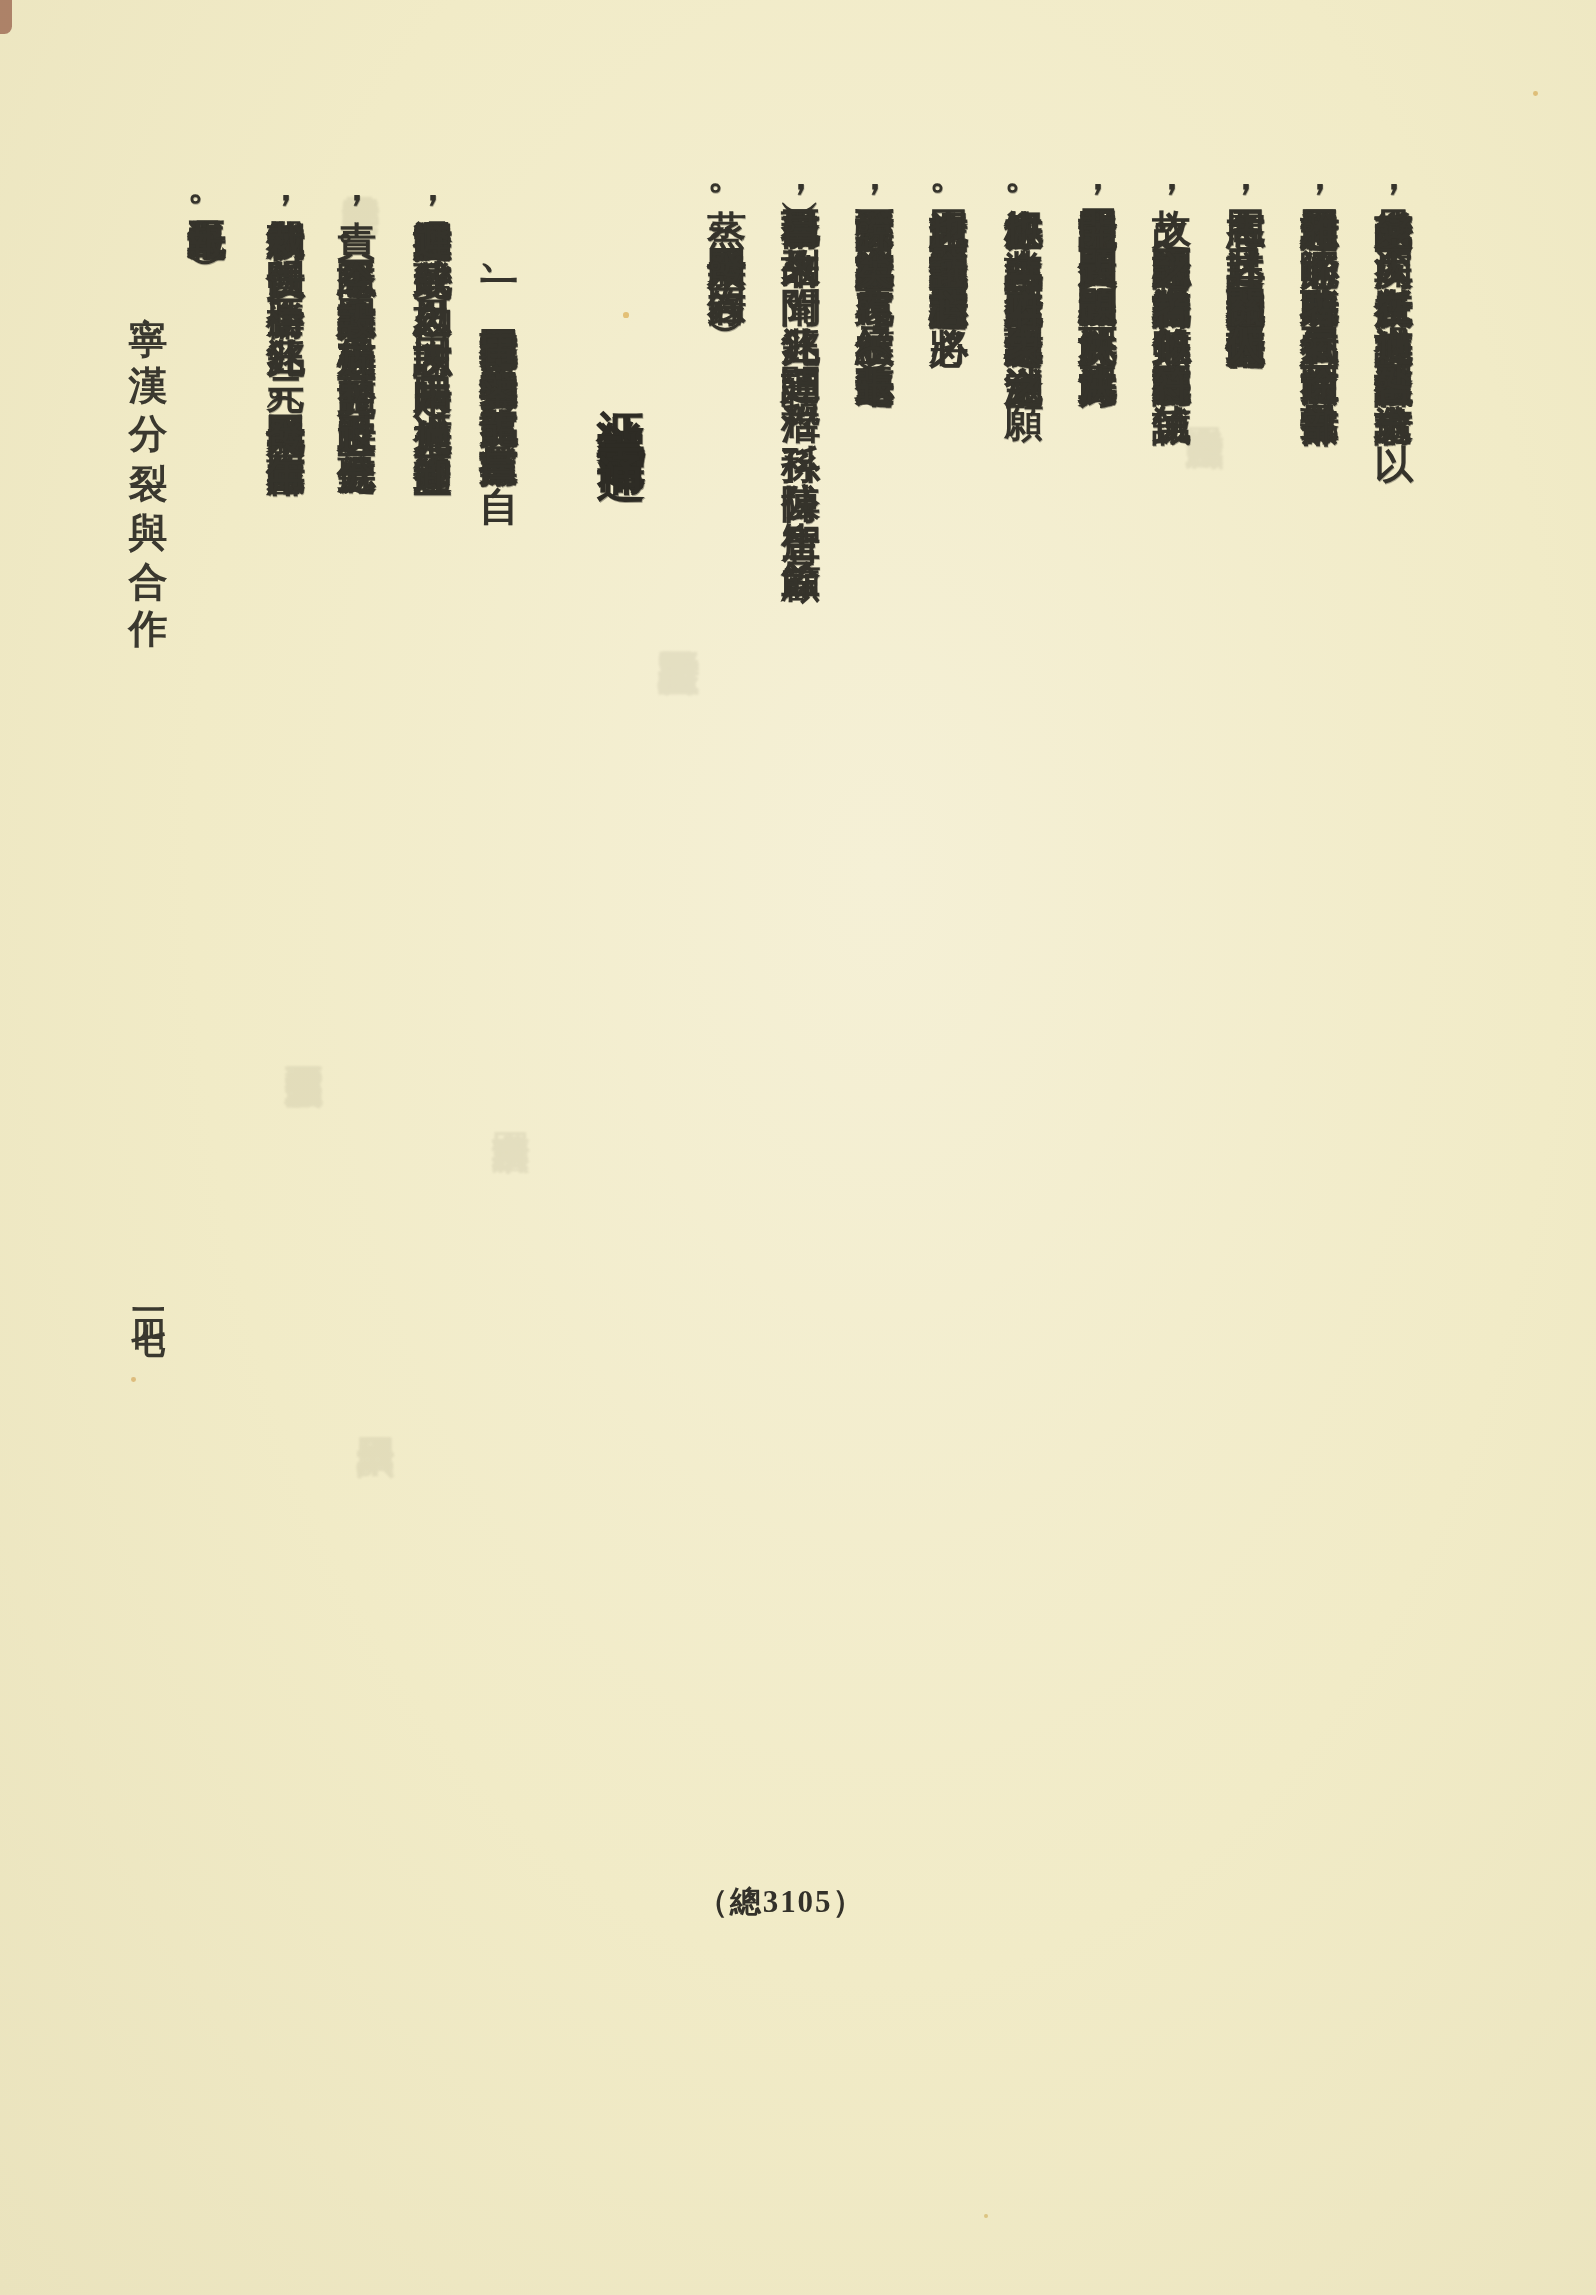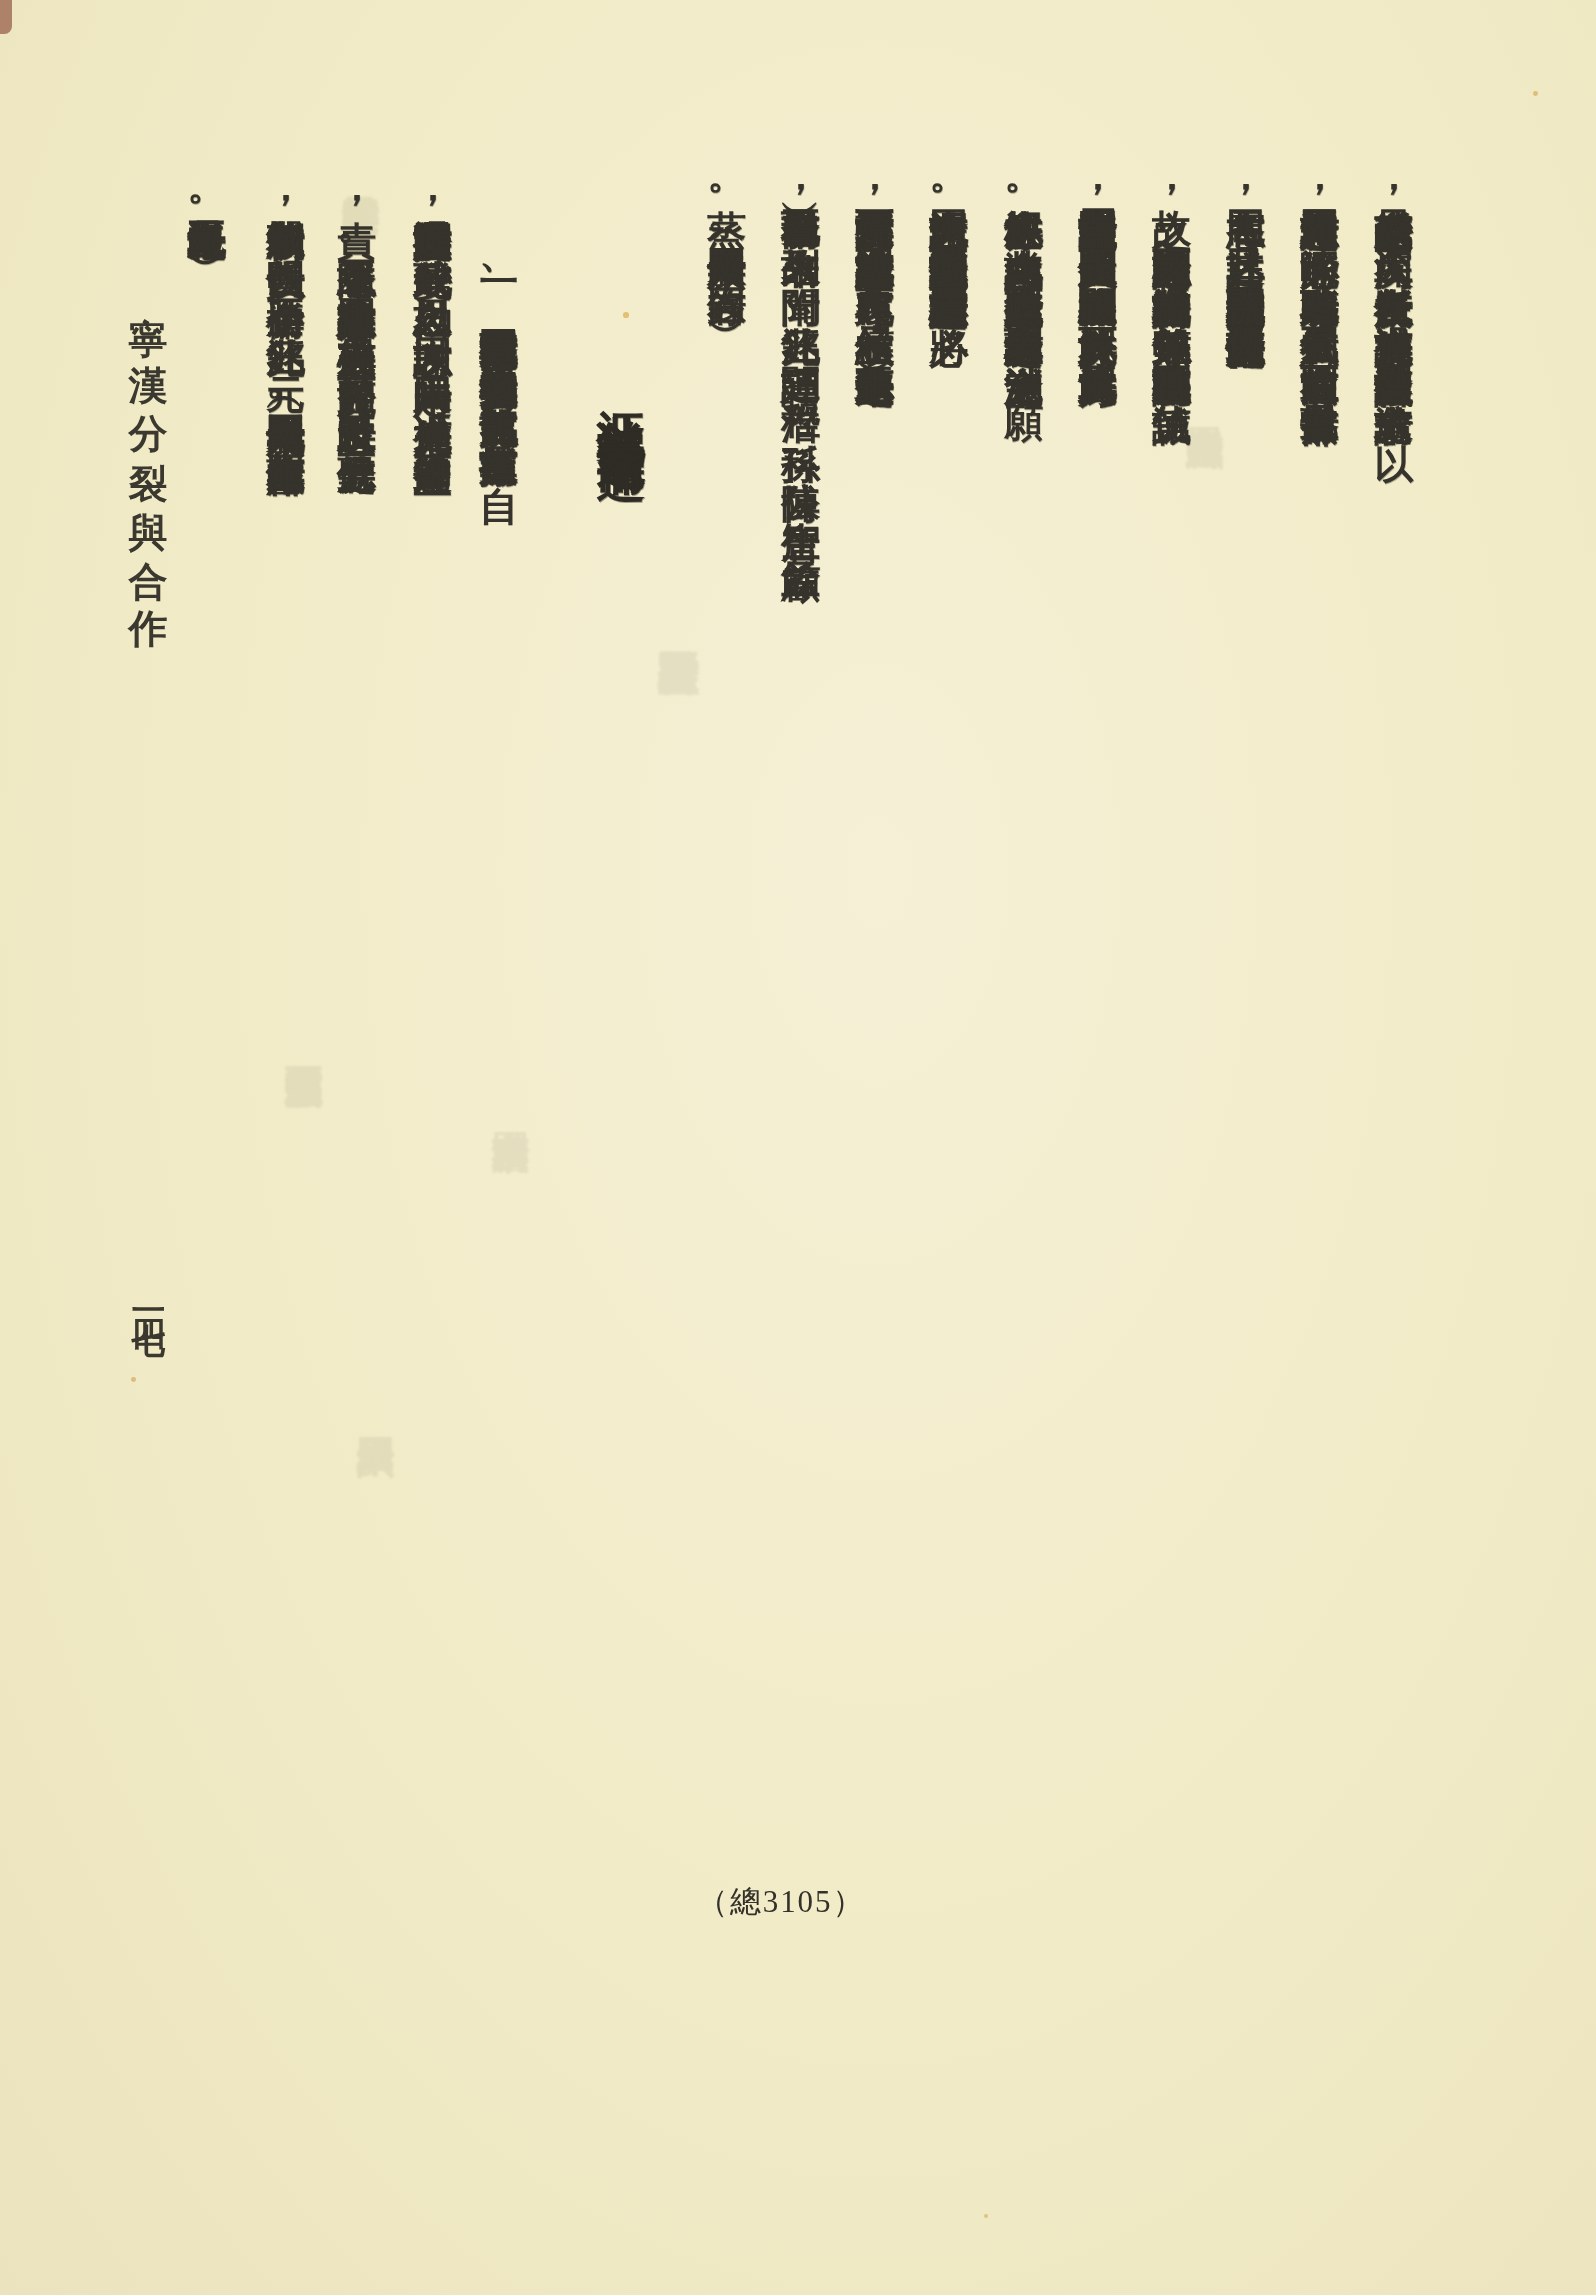--- a/index.html
+++ b/index.html
@@ -60,21 +60,21 @@
     font-size:34px;
     letter-spacing:1.9px;
     font-weight:700;
     color:#3a382f;
     white-space:nowrap;
   }
   .page-marker{
     position:absolute;
     font-size:31px;
     letter-spacing:1.9px;
-    font-weight:400;
+    font-weight:700;
     color:#33312a;
     white-space:nowrap;
   }
   .ghost{
     position:absolute;
     writing-mode:vertical-rl;
     text-orientation:mixed;
     font-weight:700;
     color:#6f6a52;
     opacity:0.11;

